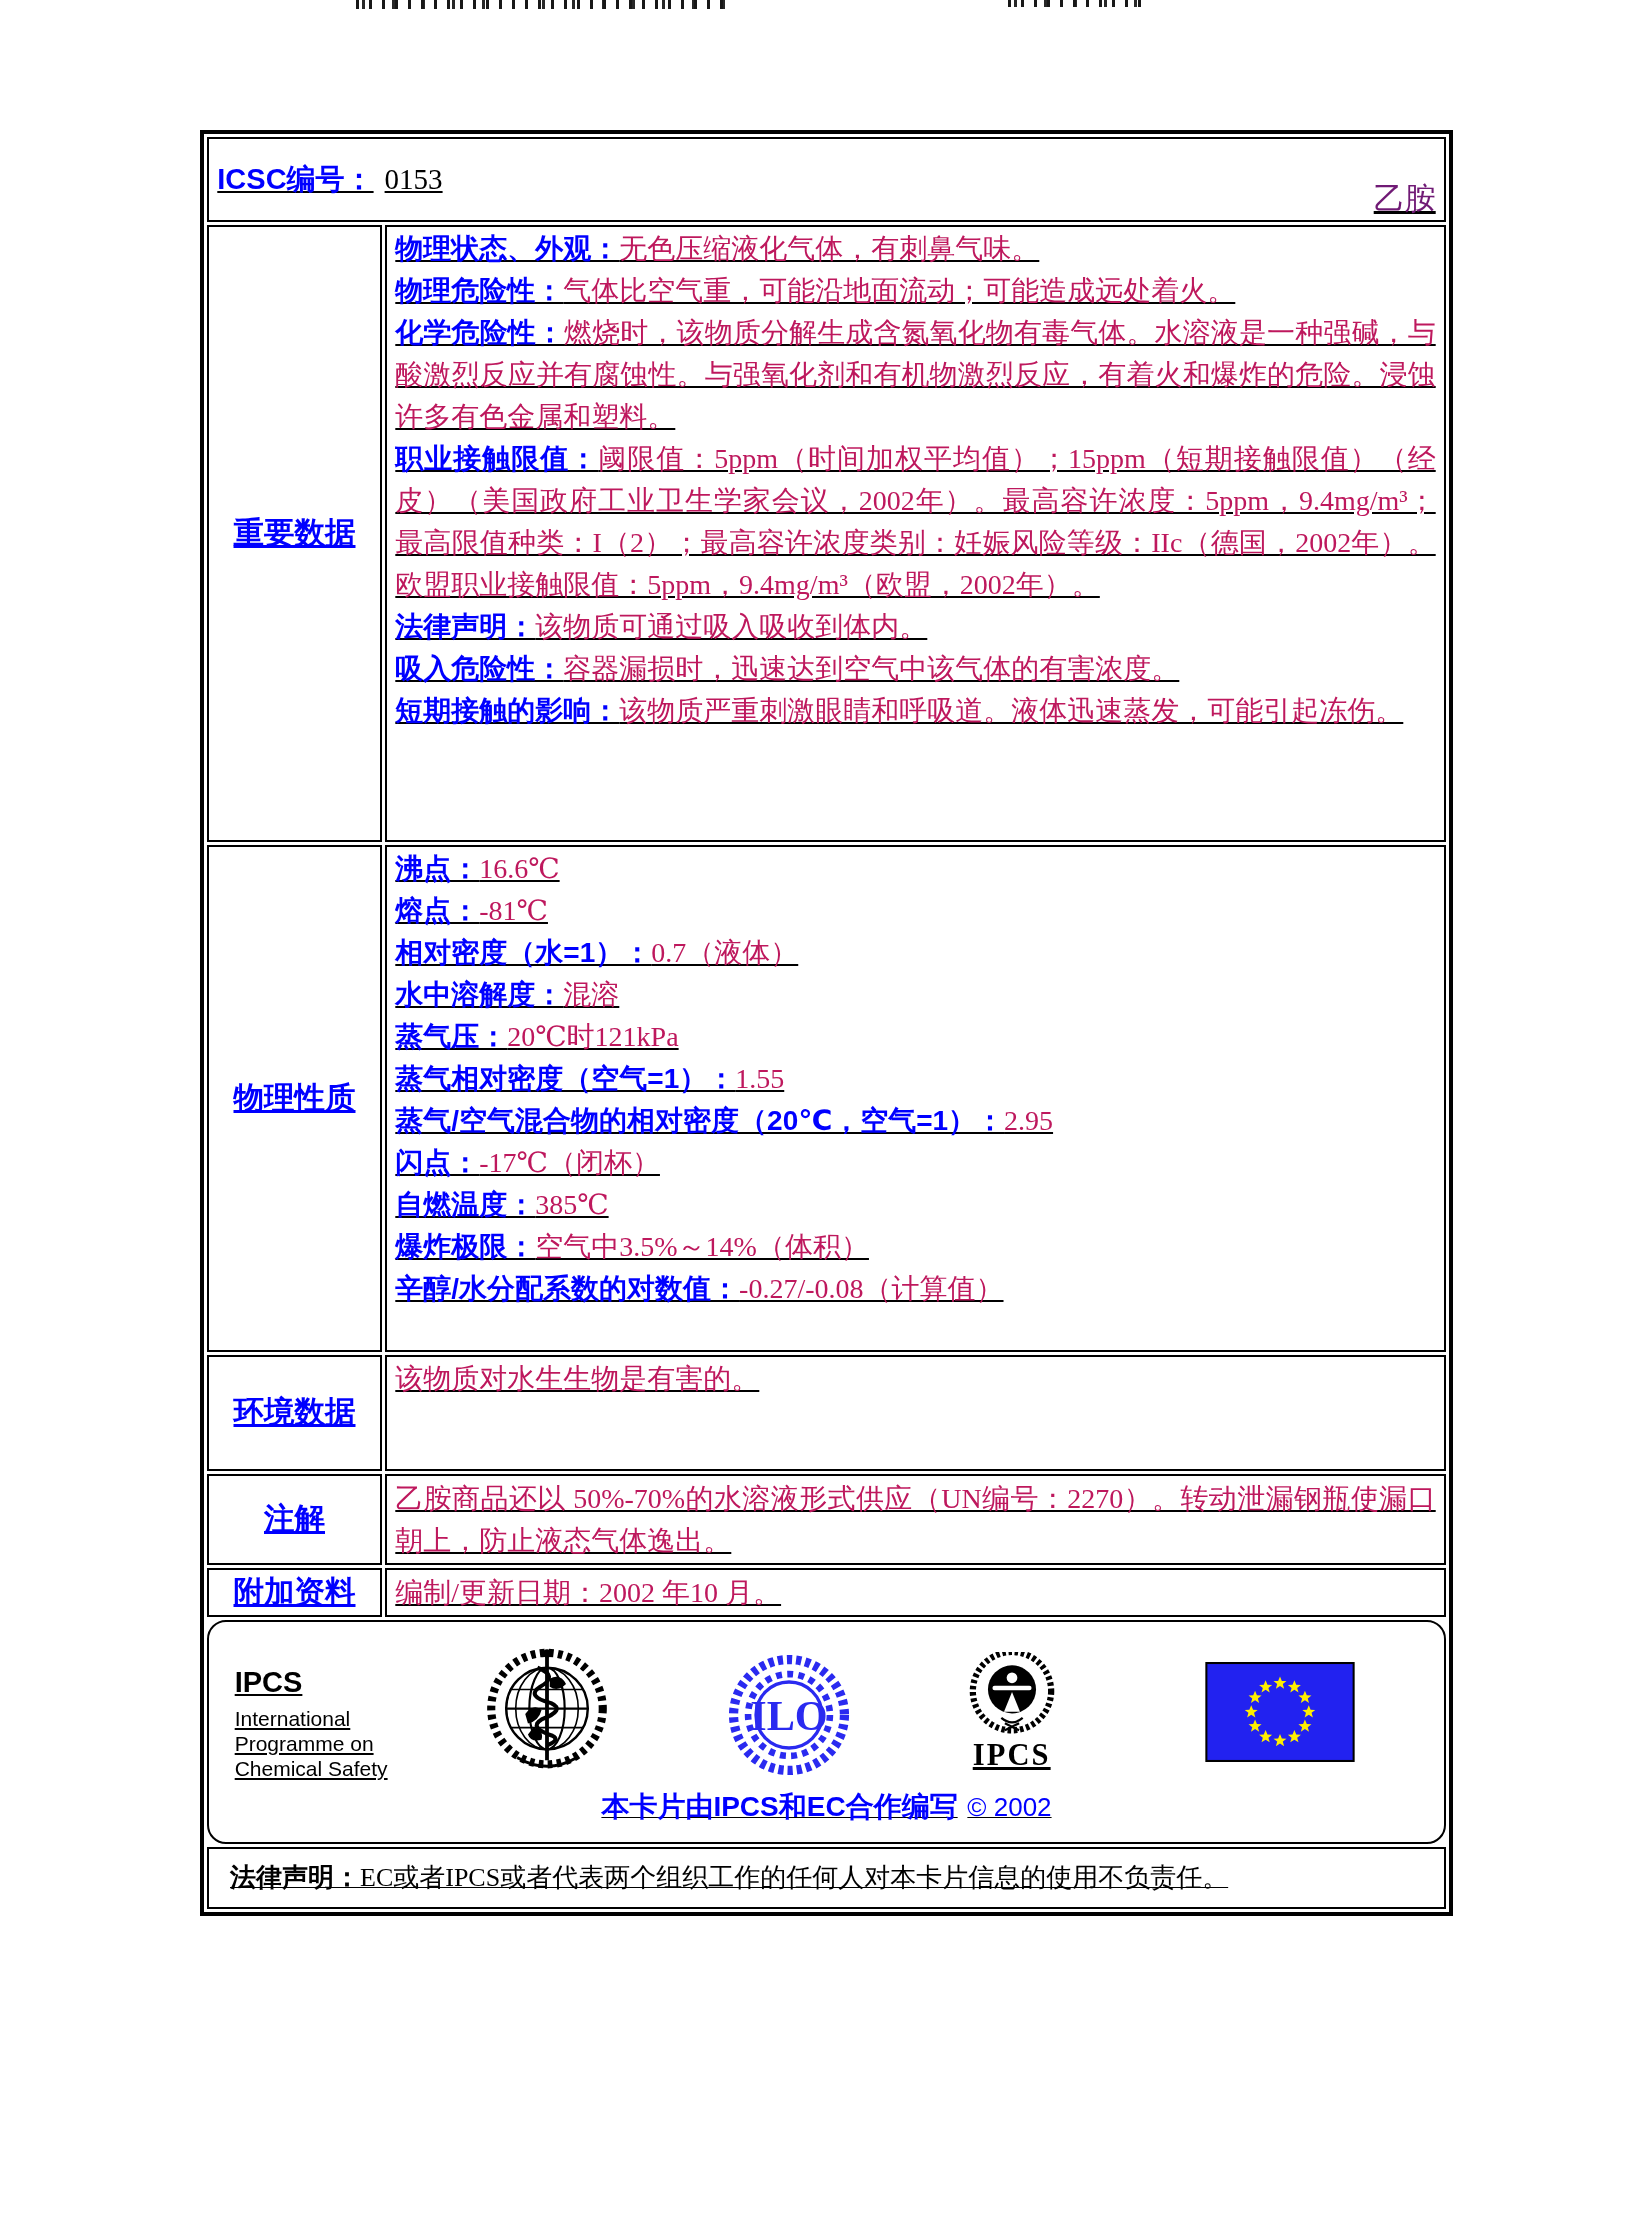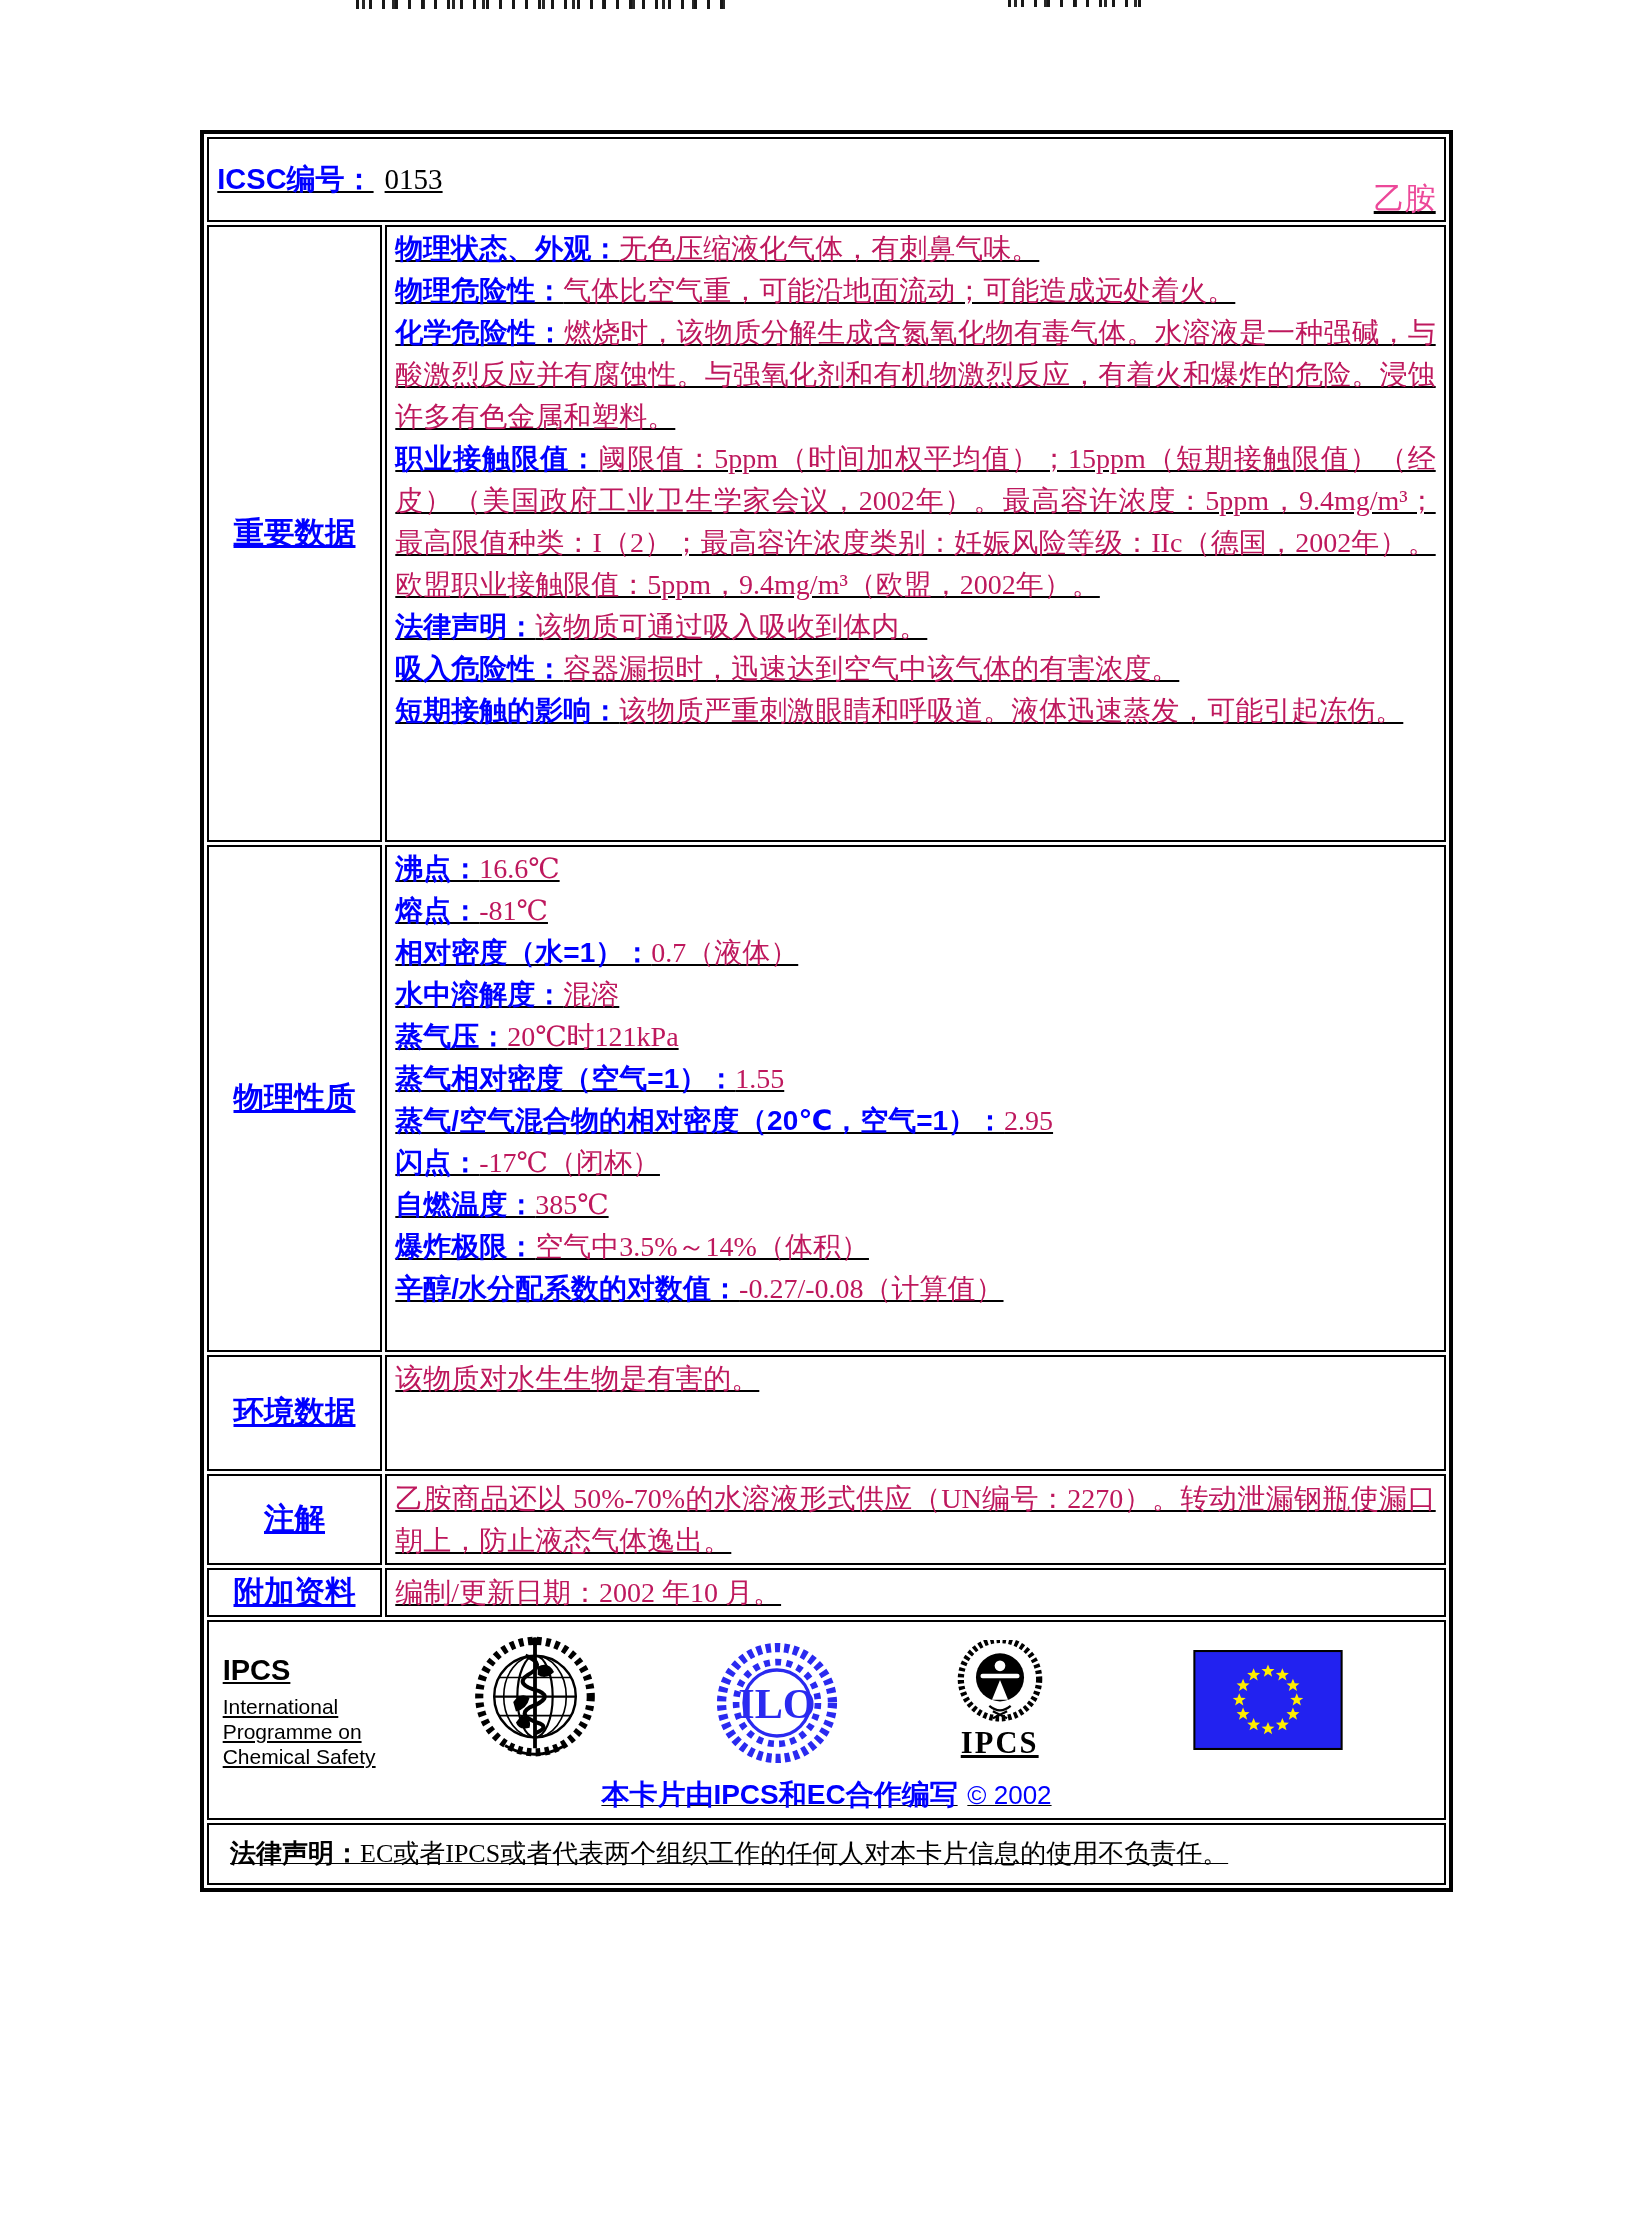--- a/index.html
+++ b/index.html
@@ -33,39 +33,39 @@
     border:4.2px solid #000; border-collapse:separate; border-spacing:3.5px;
     background:#fff;
   }
   td { border:2.8px solid #000; background:#fff; vertical-align:top; overflow:hidden;text-decoration:underline; }
 
   td.head-cell { height:60px; vertical-align:middle; padding:0 8.3px; }
   .head-flex { display:flex; justify-content:space-between; align-items:center; }
   .head-left { font-size:29px; white-space:nowrap; }
   .blue-sans { color:#0000ff; font-weight:bold; font-family:"Liberation Sans","DejaVu Sans",sans-serif; }
   .head-num { color:#000; margin-left:11px; font-size:29px; }
-  .head-name { font-size:31px; color:#ec4899;margin-top:39px; }
+  .head-name { font-size:31px; color:#701a75;margin-top:39px; }
 
   td.label-cell {
     text-align:center; vertical-align:middle;
     color:#0000ff; font-weight:bold; font-size:30.5px;
     font-family:"Liberation Sans","DejaVu Sans",sans-serif;
   }
   td.content-cell { padding:1.4px 8.3px; font-size:28px; line-height:42px; }
   p.para { margin:0; text-align:justify; }
   .plabel { color:#0000ff; font-weight:bold; font-family:"Liberation Sans","DejaVu Sans",sans-serif; }
   .ptext { color:#be185d; }
 
   td.r-important { height:610px; }
   td.r-physical  { height:500px; }
   td.r-env       { height:110px; }
   td.r-notes     { height:72px; }
   td.r-addl      { height:39px;  }
 
-  td.footer-cell { height:186px; padding:4px; }
+  td.footer-cell { height:186px; padding:16px;border-radius:19px; }
   .logo-row { display:flex; align-items:flex-start; padding-left:9.7px; }
   .ipcs-block { width:173px; margin-top:28px; font-family:"Liberation Sans","DejaVu Sans",sans-serif; }
   .ipcs-title { font-size:29px; font-weight:bold; margin:0 0 7px 0; }
   .ipcs-line  { font-size:21px; line-height:25px; margin:0; }
   .who-logo  { width:136px; height:136px; margin-left:71px; margin-top:8.3px; }
   .ilo-logo  { width:132px; height:132px; margin-left:108px; margin-top:11px; }
   .unep-block { width:108px; margin-left:103px; margin-top:14px; text-align:center; }
   .unep-logo { width:90px; height:89px; display:block; margin:0 auto; }
   .unep-caption { font-family:"Liberation Serif","DejaVu Serif",serif; font-weight:bold; font-size:30.5px; letter-spacing:2.1px; margin-top:-2.8px; }
   .eu-flag { width:150px; height:100px; margin-left:139px; margin-top:23.6px; }

